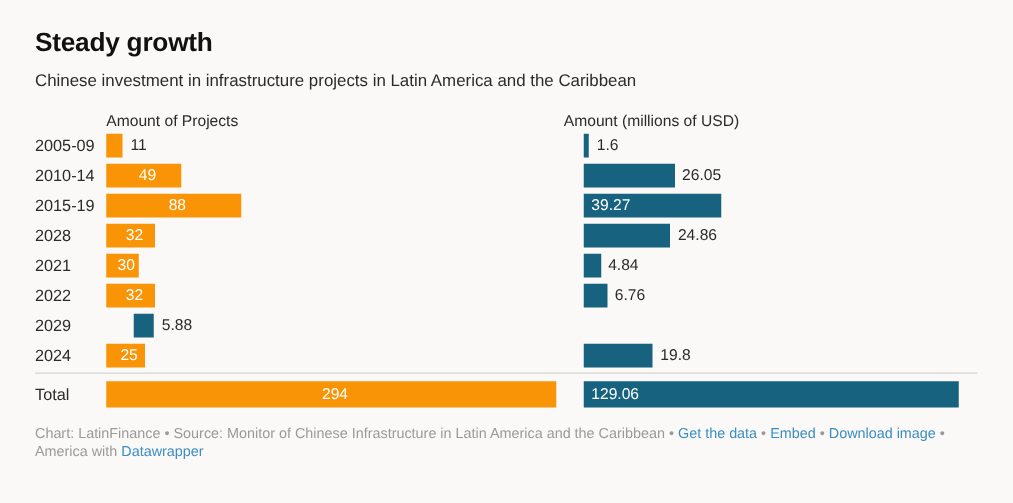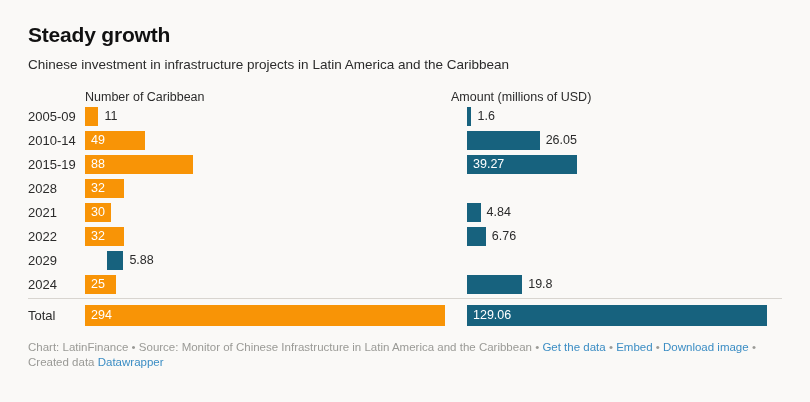--- a/index.html
+++ b/index.html
@@ -93,21 +93,21 @@
   }
   .bar {
     height: 19px;
     display: flex;
     align-items: center;
     flex: 0 0 auto;
   }
   .total-row .bar {
     height: 21px;
   }
-  .bar.orange { background: #f89406; }
+  .bar.orange { background: #f89406; justify-content: center; }
   .bar.teal   { background: #17627e; margin-left: 16px; }
   .val-in {
     color: #ffffff;
     font-size: 12.5px;
     padding-left: 6px;
     white-space: nowrap;
   }
   .val-out {
     color: #2b2b2b;
     font-size: 12.5px;
@@ -141,21 +141,21 @@
 <div id="chart-root">
 
   <div class="title">Steady growth</div>
   <div class="subtitle">Chinese investment in infrastructure projects in Latin America and the Caribbean</div>
 
   <div class="grid">
 
     <div class="head-row">
       <div class="col-label"></div>
       <div class="col-panel">
-        <span class="head-text">Number of Caribbean</span>
+        <span class="head-text">Amount of Projects</span>
       </div>
       <div class="col-gap"></div>
       <div class="col-panel">
         <span class="head-text">Amount (millions of USD)</span>
       </div>
     </div>
 
     <div id="rows">
         <div class="row">
           <div class="rowlabel">2005-09</div>
@@ -197,20 +197,24 @@
           </div>
         </div>
         <div class="row">
           <div class="rowlabel">2028</div>
           <div class="col-panel barwrap">
             <div class="bar orange" style="width: 39.1837px;">
               <span class="val-in">32</span>
             </div>
           </div>
           <div class="col-gap"></div>
+          <div class="col-panel barwrap">
+            <div class="bar teal" style="width: 69.3445px;"></div>
+            <span class="val-out">24.86</span>
+          </div>
         </div>
         <div class="row">
           <div class="rowlabel">2021</div>
           <div class="col-panel barwrap">
             <div class="bar orange" style="width: 26px;">
               <span class="val-in">30</span>
             </div>
           </div>
           <div class="col-gap"></div>
           <div class="col-panel barwrap">
@@ -275,17 +279,17 @@
     <span>Chart: LatinFinance</span>
     <span class="sep-dot">•</span>
     <span>Source: Monitor of Chinese Infrastructure in Latin America and the Caribbean</span>
     <span class="sep-dot">•</span>
     <a href="#">Get the data</a>
     <span class="sep-dot">•</span>
     <a href="#">Embed</a>
     <span class="sep-dot">•</span>
     <a href="#">Download image</a>
     <span class="sep-dot">•</span>
-    <span>Created data</span>
+    <span>America with</span>
     <a href="#">Datawrapper</a>
   </div>
 
 </div>
 
 </body></html>

